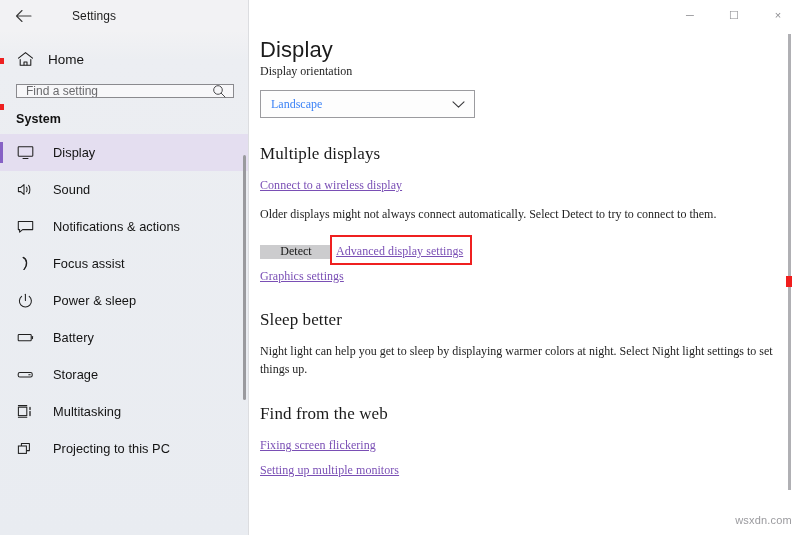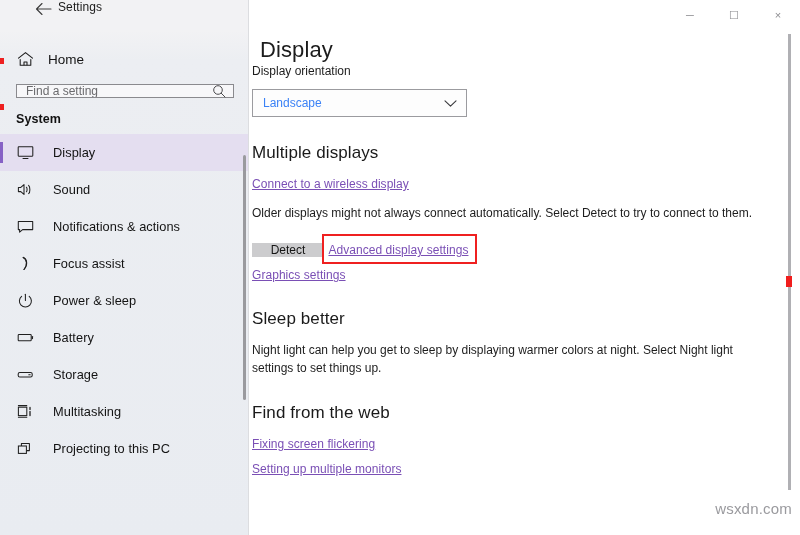--- a/index.html
+++ b/index.html
@@ -13,23 +13,22 @@
 
   
   .sidebar {
     position: relative;
     width: 249px; height: 535px;
     background: linear-gradient(to bottom, #f2f2f4 0px, #f2f2f4 30px, #eceef2 60px, #e9ecf1 100%);
     border-right: 1px solid #dcdde0;
     flex: 0 0 249px;
   }
   .titlebar-left {
-    height: 32px; display: flex; gap: 6px;
+    height: 32px; display: flex; align-items: center; gap: 40px;
     padding-left: 14px;
-    margin-left: 20px;
   }
   .back-arrow {
     width: 18px; height: 18px; display: flex; align-items: center; justify-content: center;
     color: #3c3c3c; font-size: 15px; line-height: 1;
   }
   .app-title { font-size: 12px; color: #1b1b1b; letter-spacing: .1px; }
 
   .home-row {
     display: flex; align-items: center; gap: 14px;
     height: 34px; margin-top: 10px; padding-left: 16px;
@@ -96,21 +95,21 @@
     width: 44px; height: 30px; display: flex; align-items: center; justify-content: center;
     color: #8c8c90; font-size: 11px;
   }
 
   .page-head {
     position: absolute; top: 36px; left: 11px;
     font-size: 22px; color: #1c1c1c; letter-spacing: .1px;
     background: #fff; z-index: 3; padding-right: 8px; line-height: 28px;
   }
 
-  .scrollpane { position: absolute; inset: 0; padding-left: 3px; padding-top: 66px; }
+  .scrollpane { position: absolute; inset: 0; padding-left: 11px; padding-top: 66px; font-family: Liberation Serif, serif; }
 
   .sub-label {
     font-size: 12px; color: #1d1d1d;
     position: relative; top: -2px;
   }
 
   .combo {
     margin-top: 9px; width: 215px; height: 28px;
     border: 1px solid #9b9b9f; background: #fdfdfd;
     display: flex; align-items: center; justify-content: space-between;
@@ -157,22 +156,22 @@
   .content-scroll-mark {
     position: absolute; right: 8px; top: 276px;
     width: 6px; height: 11px; background: #f01d1d;
   }
 
   .edge-mark {
     position: absolute; left: 0; width: 4px; height: 6px; background: #ee2020;
   }
 
   .watermark {
-    position: absolute; right: 8px; bottom: 18px;
-    font-size: 15px; color: #9a9a9e; letter-spacing: .2px;
+    position: absolute; right: 8px; bottom: 9px;
+    font-size: 11px; color: #9a9a9e; letter-spacing: .2px;
   }
 
   .bottom-clip { overflow: hidden; }
 </style>
 </head>
 <body>
 
 <div id="app">
 
   <div class="sidebar">

